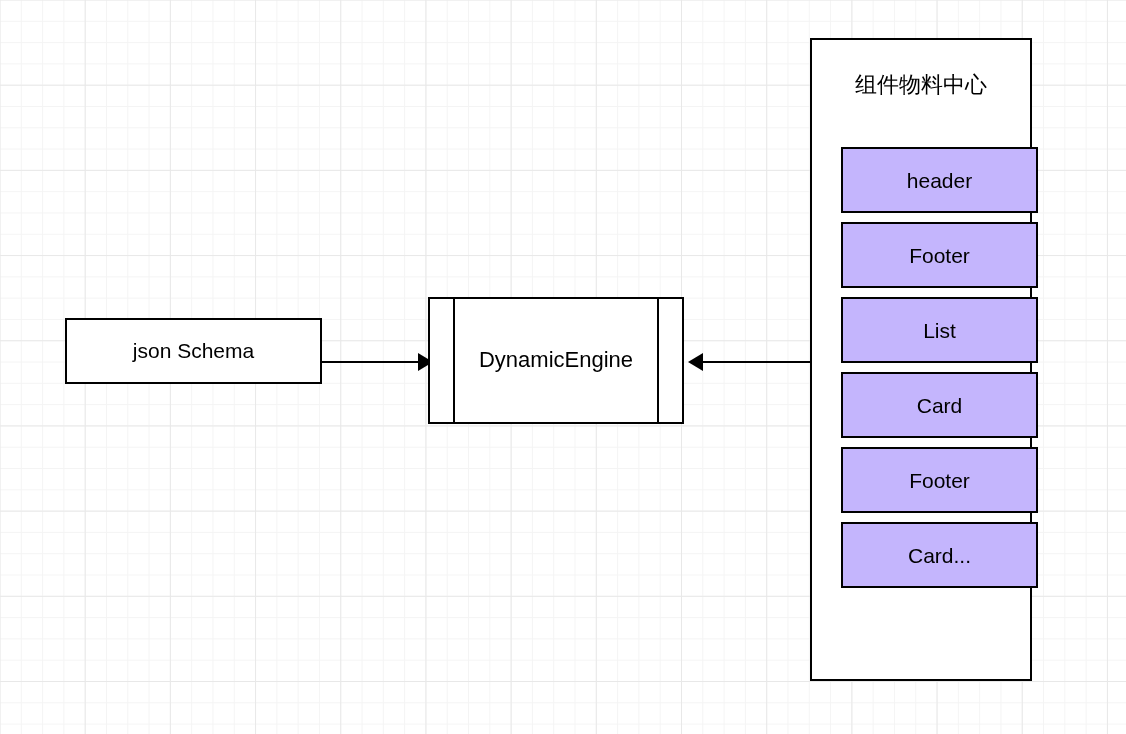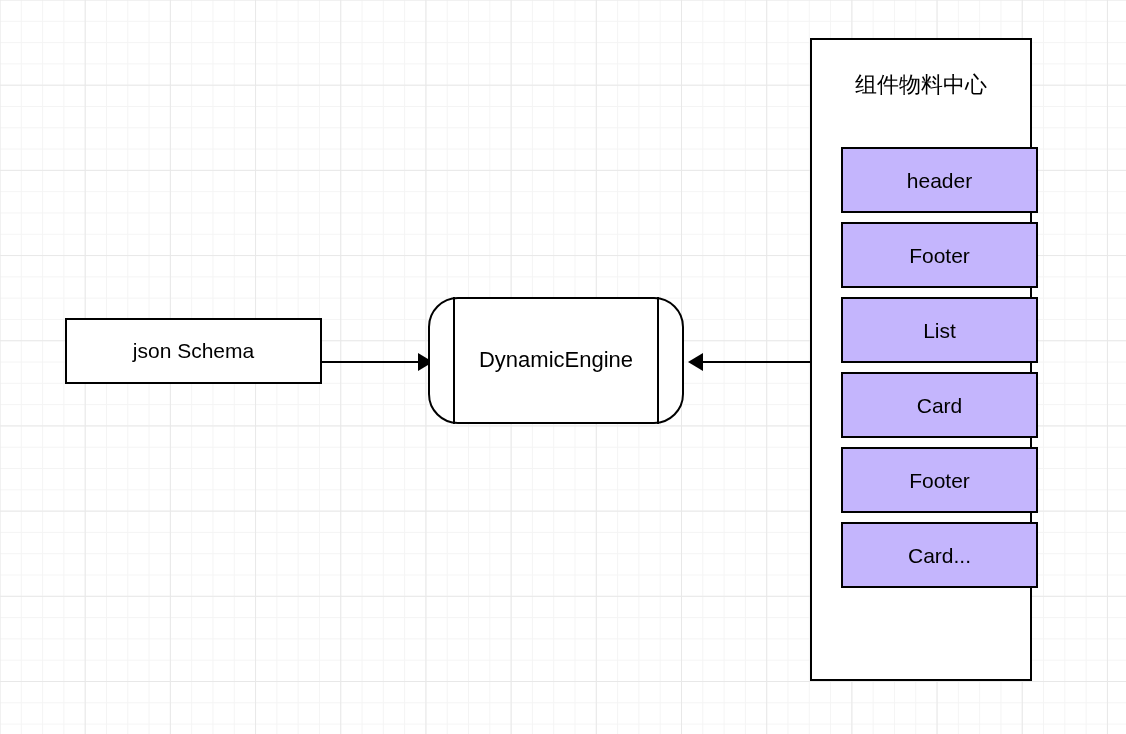--- a/index.html
+++ b/index.html
@@ -58,21 +58,20 @@
     transform: translateY(-52%);
     font-size: 21px;
   }
 
   
   #dynamic-engine-node {
     left: 428px;
     top: 297px;
     width: 256px;
     height: 127px;
-    border-radius: 30px;
   }
   #dynamic-engine-node .node-label {
     top: 50%;
     transform: translateY(-52%);
     font-size: 22px;
   }
   .proc-bar {
     position: absolute;
     top: -2px;
     bottom: -2px;

